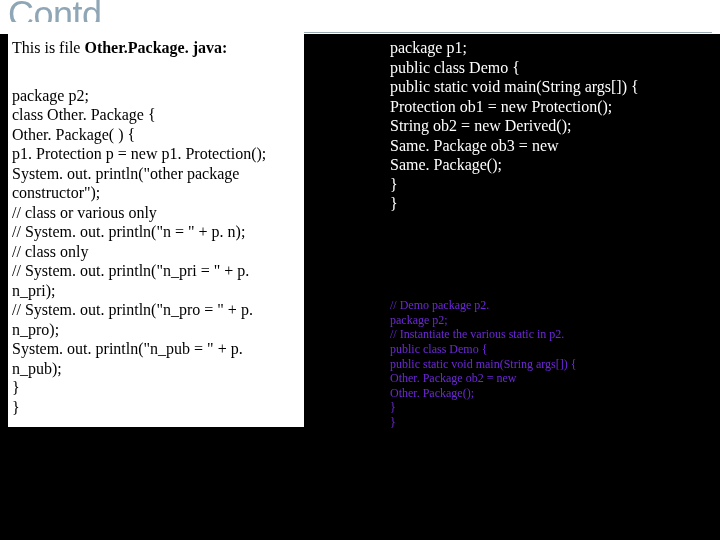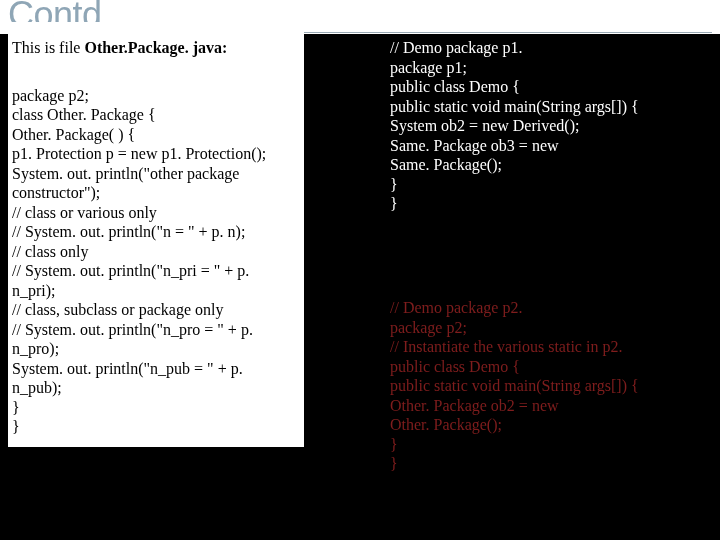--- a/index.html
+++ b/index.html
@@ -60,22 +60,22 @@
     width: 322px;
     color: #fff;
     font-size: 16px;
     line-height: 1.22;
   }
   .col-right-bot {
     position: absolute;
     top: 298px;
     left: 390px;
     width: 322px;
-    color: #7f1d1d;
-    font-size: 16px;
+    color: #6d28d9;
+    font-size: 12px;
     line-height: 1.22;
   }
   .intro {
     margin-bottom: 28px;
     margin-top: 10px;
     font-size: 16px;
   }
   .bold { font-weight: bold; }
   .code-line { white-space: pre-wrap; }
 </style>
@@ -94,35 +94,34 @@
     <div id="left-lines">
         <div class="code-line">package p2;</div>
         <div class="code-line">class Other. Package {</div>
         <div class="code-line">Other. Package( ) {</div>
         <div class="code-line">p1. Protection p = new p1. Protection();</div>
         <div class="code-line">System. out. println("other package constructor");</div>
         <div class="code-line">// class or various only</div>
         <div class="code-line">// System. out. println("n = " + p. n);</div>
         <div class="code-line">// class only</div>
         <div class="code-line">// System. out. println("n_pri = " + p. n_pri);</div>
-        <div class="code-line">// class, subclass or package only</div>
         <div class="code-line">// System. out. println("n_pro = " + p. n_pro);</div>
         <div class="code-line">System. out. println("n_pub = " + p. n_pub);</div>
         <div class="code-line">}</div>
         <div class="code-line">}</div>
       </div>
   </div>
 
   <div class="col-right-top">
     <div id="right-top-lines">
-        <div class="code-line">// Demo package p1.</div>
         <div class="code-line">package p1;</div>
         <div class="code-line">public class Demo {</div>
         <div class="code-line">public static void main(String args[]) {</div>
-        <div class="code-line">System ob2 = new Derived();</div>
+        <div class="code-line">Protection ob1 = new Protection();</div>
+        <div class="code-line">String ob2 = new Derived();</div>
         <div class="code-line">Same. Package ob3 = new</div>
         <div class="code-line">Same. Package();</div>
         <div class="code-line">}</div>
         <div class="code-line">}</div>
       </div>
   </div>
 
   <div class="col-right-bot">
     <div id="right-bot-lines">
         <div class="code-line">// Demo package p2.</div>

